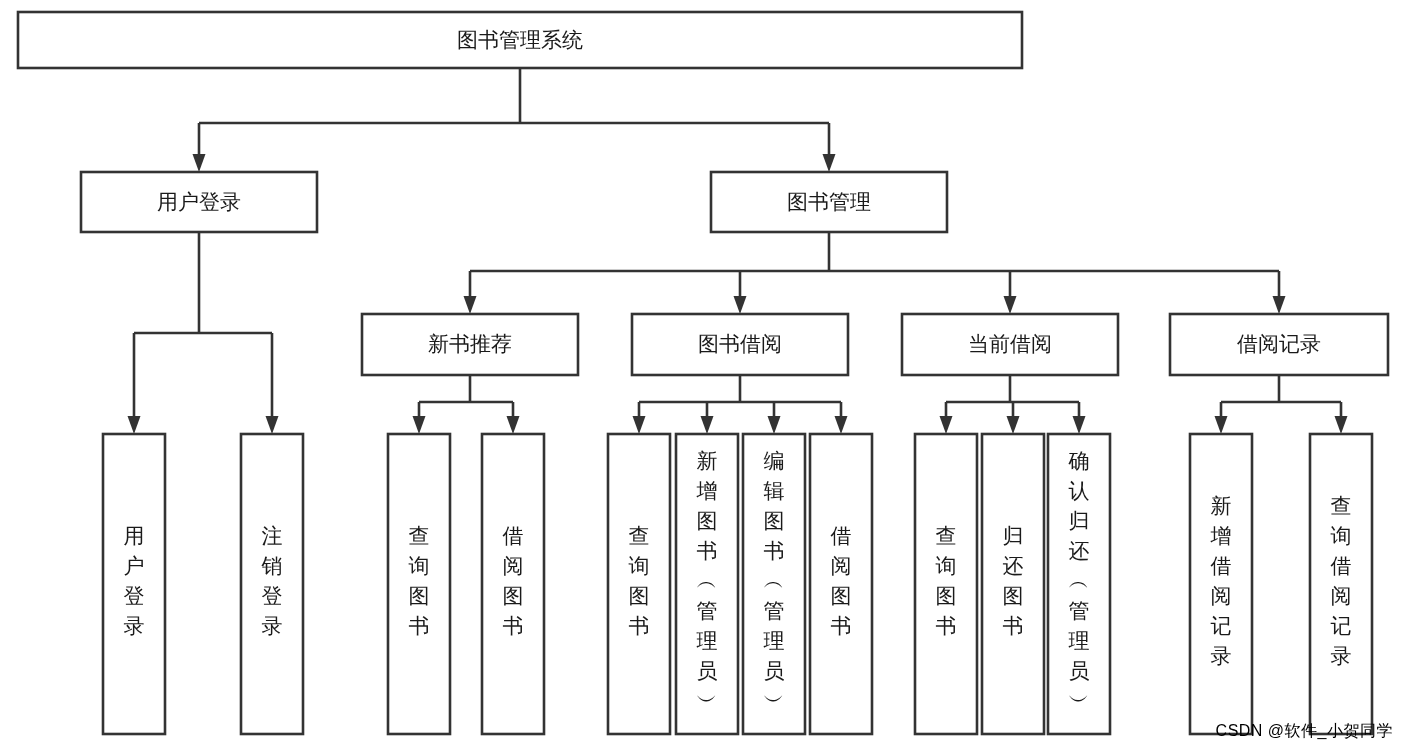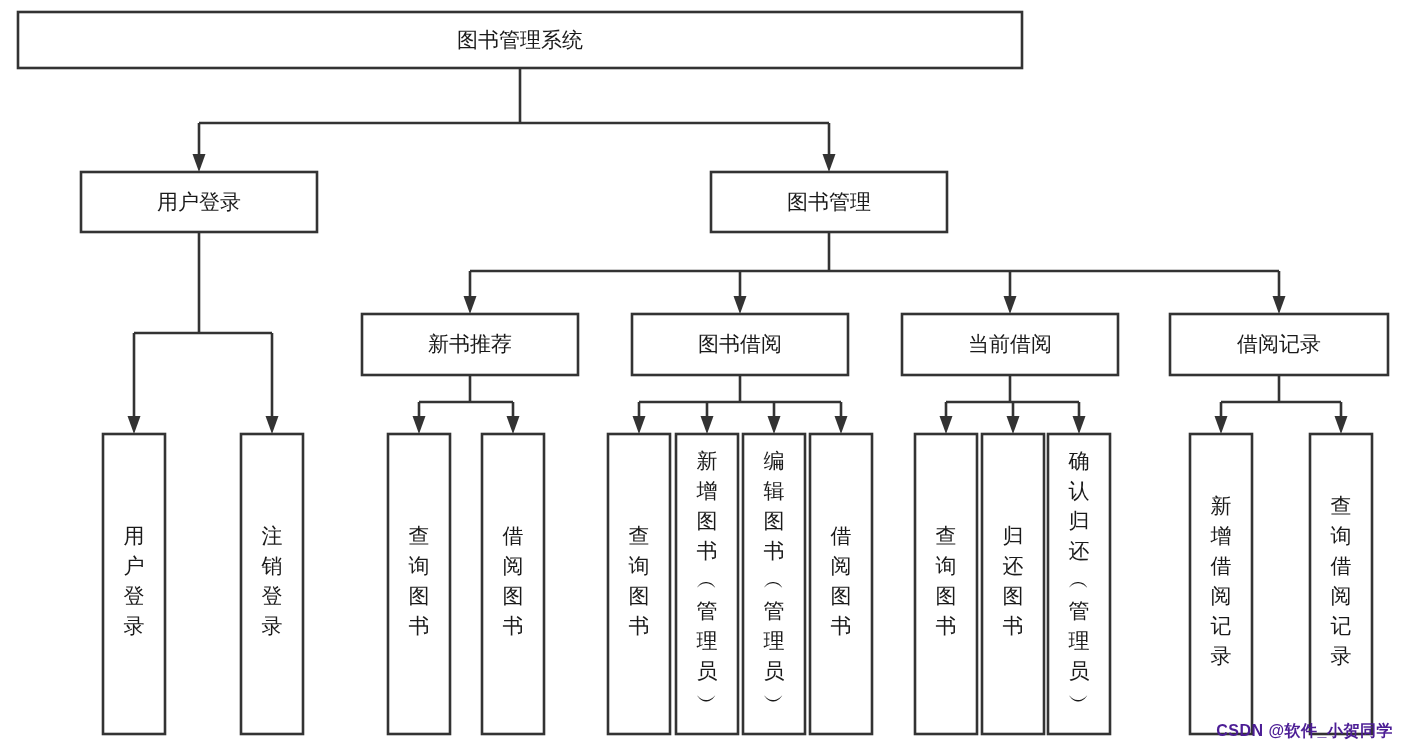--- a/index.html
+++ b/index.html
@@ -45,25 +45,24 @@
   .arrow-head {
     fill: #333333;
     stroke: none;
   }
   .watermark {
     position: absolute;
     right: 12px;
     bottom: 5px;
     font-family: "Liberation Sans", "DejaVu Sans", sans-serif;
     font-size: 16px;
-    color: #4c1d95;
+    color: #000000;
     letter-spacing: 0.5px;
     white-space: nowrap;
     pointer-events: none;
-    font-weight: bold;
   }
 </style>
 </head>
 <body>
 
 <svg id="diagram" viewBox="0 0 1405 747">
   <g id="edge-layer">
       <path d="M 520 68 L 520 123" class="connector"></path>
       <path d="M 199 123 L 829 123" class="connector"></path>
       <path d="M 199 123 L 199 156" class="connector"></path>

